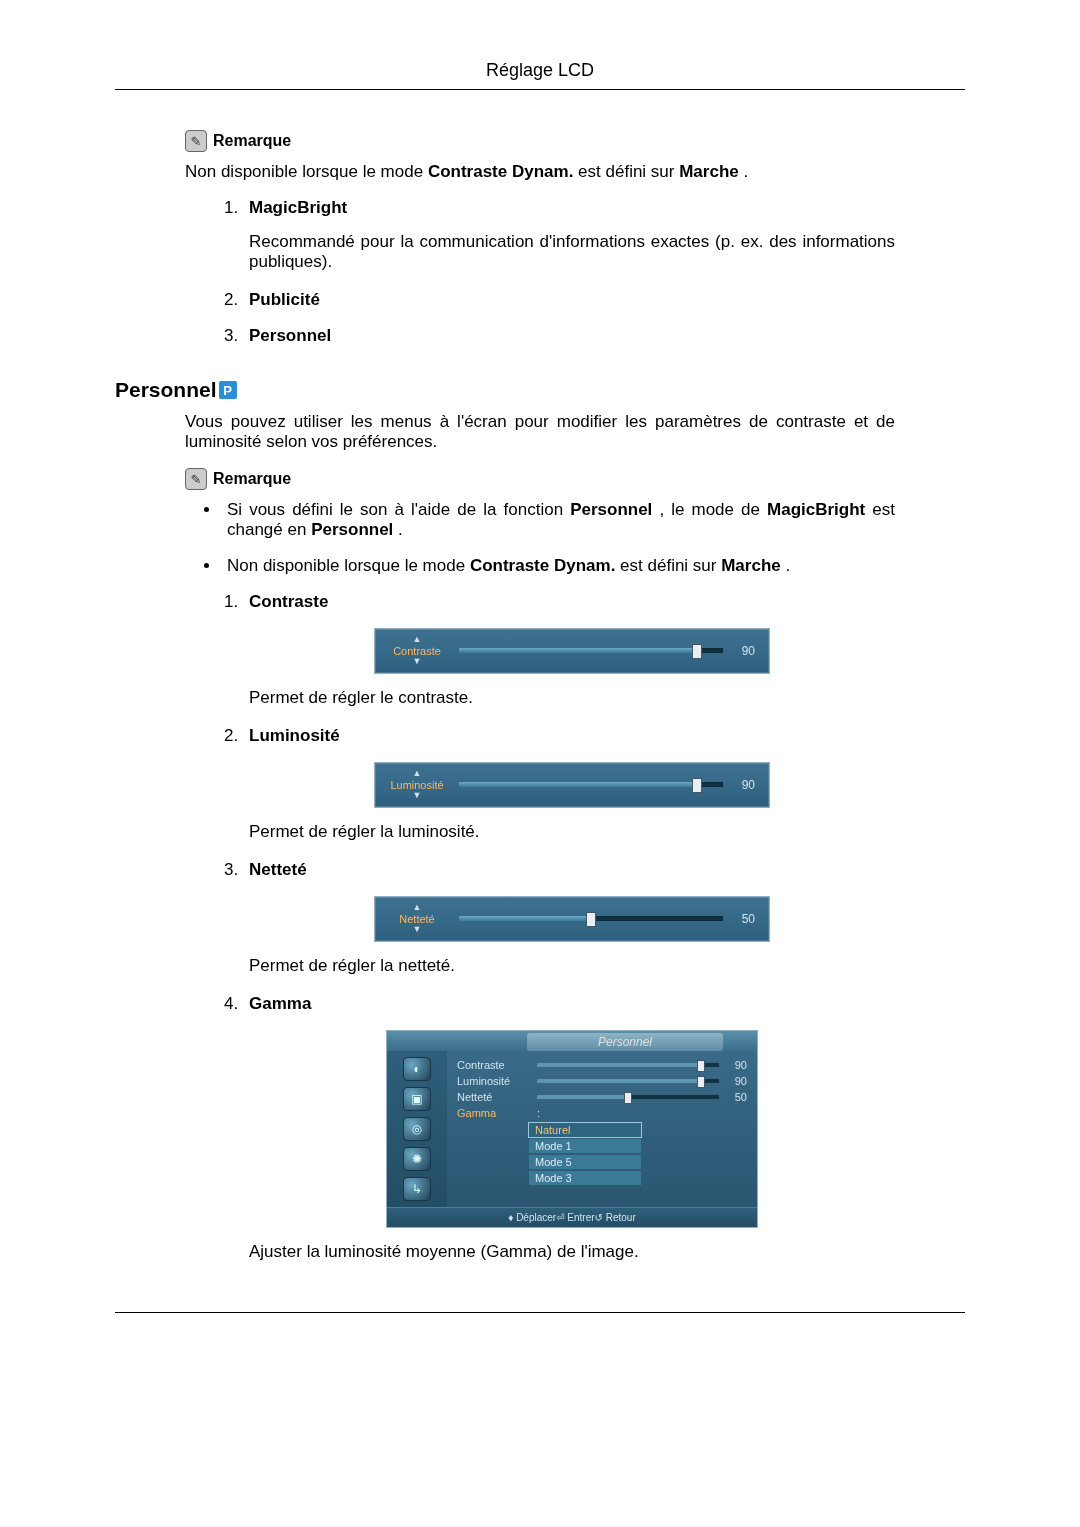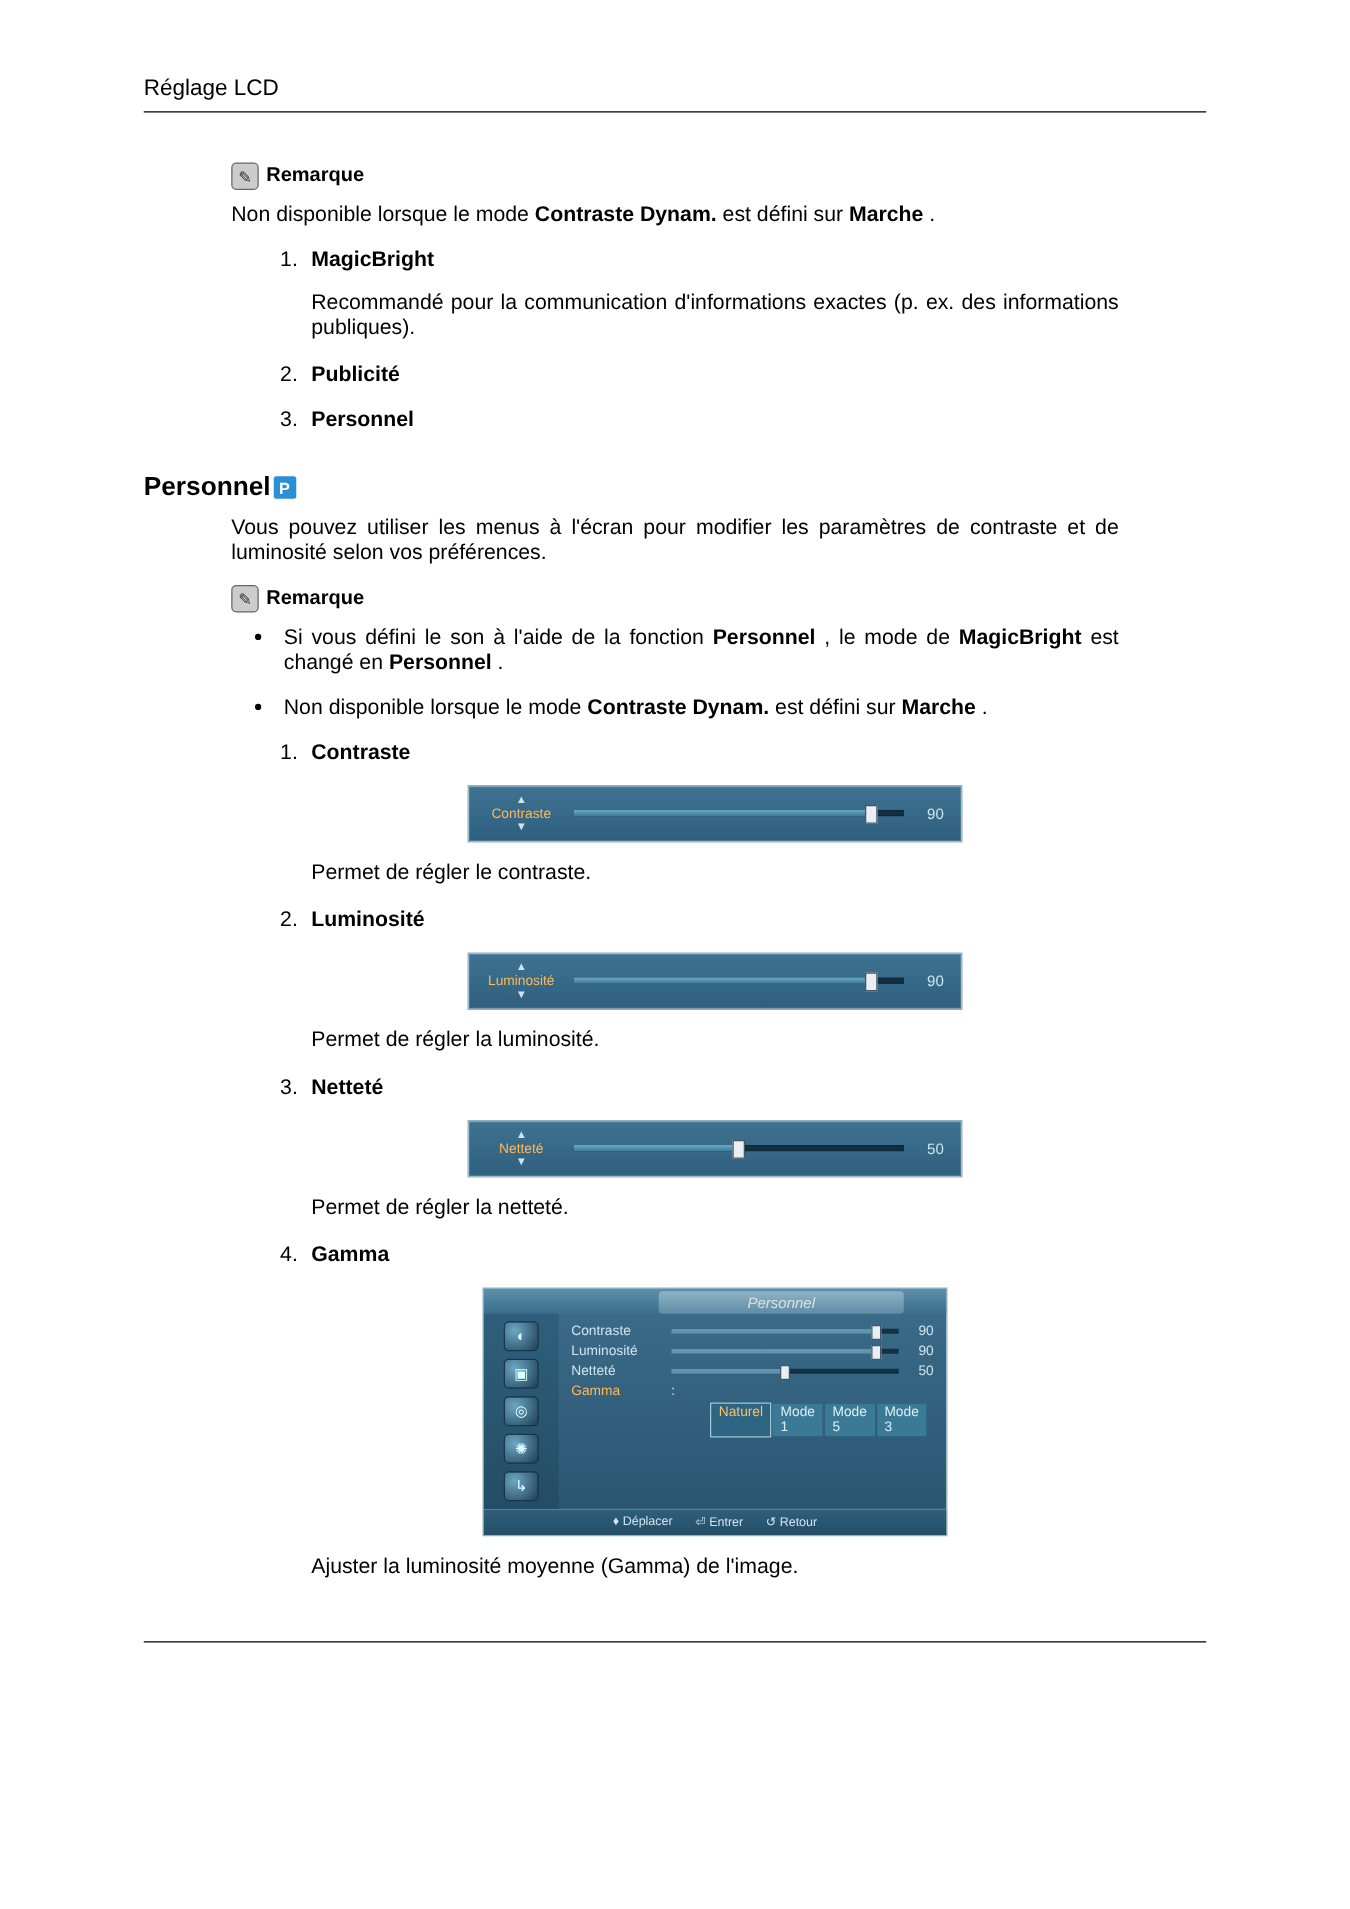--- a/index.html
+++ b/index.html
@@ -7,21 +7,21 @@
     padding: 0;
     background: #fff;
     font-family: Arial, Helvetica, sans-serif;
     color: #000;
     width: 1080px;
   }
   .page {
     padding: 60px 115px 60px 115px;
   }
   .header {
-    text-align: left;
+    text-align: center;
     font-size: 18px;
     padding-bottom: 8px;
     border-bottom: 1px solid #000;
     margin-bottom: 40px;
   }
   .content {
     padding: 0 70px;
   }
   .note-head {
     display: flex;
@@ -226,40 +226,40 @@
   }
   .osd-menu .row .rtrack .rthumb {
     position: absolute; top:-3px; width:6px; height:10px;
     background:#e8eef1; border:1px solid #456; transform:translateX(-50%);
   }
   .osd-menu .row .rval {
     width: 20px; text-align:right; color:#cfe4ef; font-size:11px;
   }
   .osd-menu .row.gamma .rlabel { color:#ffb95a; }
   .osd-menu .gamma-opts {
-    margin-left: 112px;
-    display: flex;
+    margin-left: 72px;
+    display: flex;
+    flex-direction: column;
     gap: 2px;
-    width: 133px;
+    width: 112px;
   }
   .osd-menu .gopt {
     background: #3b7a97;
     padding: 1px 6px;
     font-size: 11px;
     color:#dbeef5;
   }
   .osd-menu .gopt.sel {
     background: #2d6481;
     color: #f8c06a;
     outline: 1px solid #9ec7d7;
   }
   .osd-menu .footer {
     display:flex;
     justify-content:center;
-    gap: 18px;
     background: linear-gradient(#2f5f7c, #234d64);
     padding: 4px 0;
     border-top: 1px solid #4d7f98;
     font-size: 10px;
     color:#cfe4ef;
   }
   .osd-menu .footer span { white-space: nowrap; }
 
   .bottom-rule {
     border-top: 1px solid #000;

